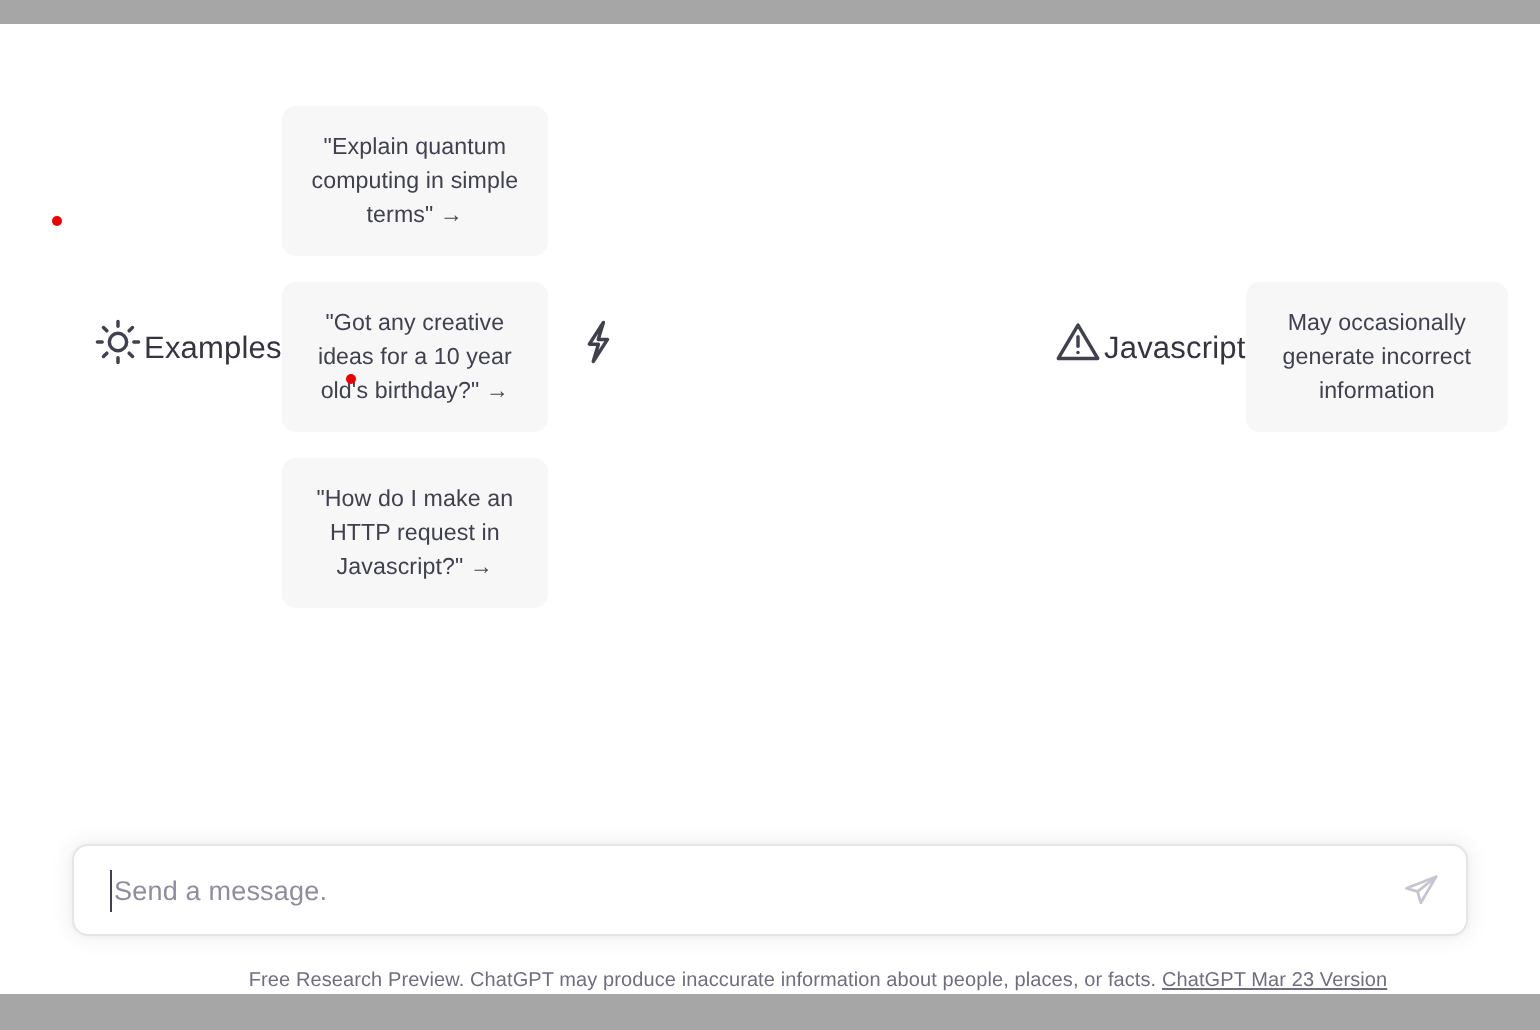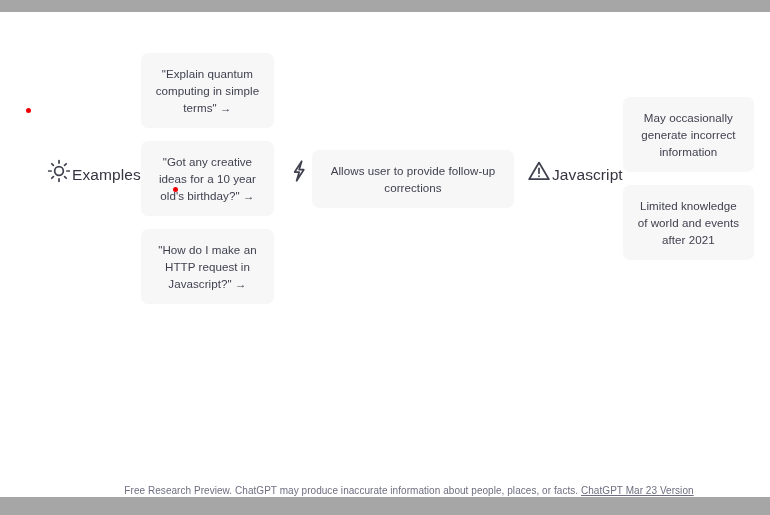--- a/index.html
+++ b/index.html
@@ -194,41 +194,51 @@
       </div>
     </div>
 
     <div class="column">
       <div class="col-icon">
         <svg width="26" height="26" viewBox="0 0 24 24" fill="none" stroke="currentColor" stroke-width="1.6" stroke-linecap="round" stroke-linejoin="round">
           <path d="M14.5 3 8 13h4.2l-2.4 8 6.6-10.2H12.1z"></path>
         </svg>
       </div>
       <div class="cards">
-        <div class="card">Allows user to provide follow-up corrections</div>
       </div>
     </div>
 
     <div class="column">
       <div class="col-icon">
         <svg width="26" height="26" viewBox="0 0 24 24" fill="none" stroke="currentColor" stroke-width="1.6" stroke-linecap="round" stroke-linejoin="round">
           <path d="M12 4.2 2.9 19.6h18.2z"></path>
           <path d="M12 9.6v4.4"></path>
           <path d="M12 16.8v0.1"></path>
         </svg>
       </div>
       <div class="col-title">Javascript</div>
       <div class="cards">
         <div class="card">May occasionally generate incorrect information</div>
-        <div class="card">Limited knowledge of world and events after 2021</div>
       </div>
     </div>
 
   </div>
 
+  <div class="composer">
+    <div class="caret"></div>
+    <input class="composer-input" type="text" placeholder="Send a message." style="">
+    <button class="send-btn">
+      <span>
+        <svg width="19" height="19" viewBox="0 0 24 24" fill="none" stroke="currentColor" stroke-width="1.7" stroke-linecap="round" stroke-linejoin="round">
+          <path d="M21.5 3 2.8 10.3l7 2.1 2.1 7z"></path>
+          <path d="M21.5 3 9.8 12.4"></path>
+        </svg>
+      </span>
+    </button>
+  </div>
 
   <div class="footer">
     <span>Free Research Preview. ChatGPT may produce inaccurate information about people, places, or facts.</span>
     <a href="#">ChatGPT Mar 23 Version</a>
   </div>
 
   <div class="dot dot-1"></div>
   <div class="dot dot-2"></div>
 
 </div>

